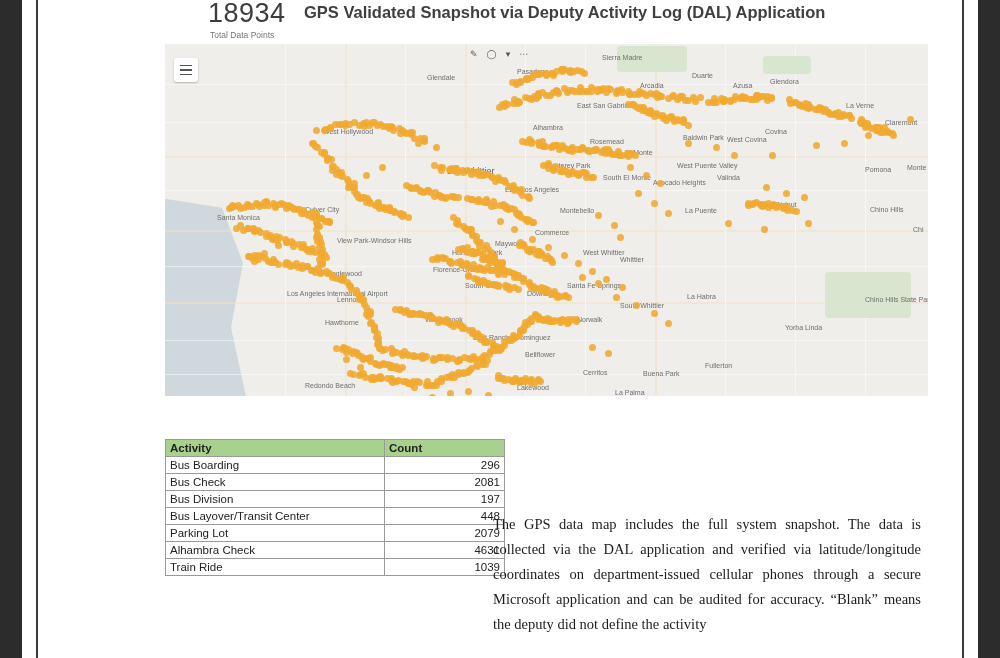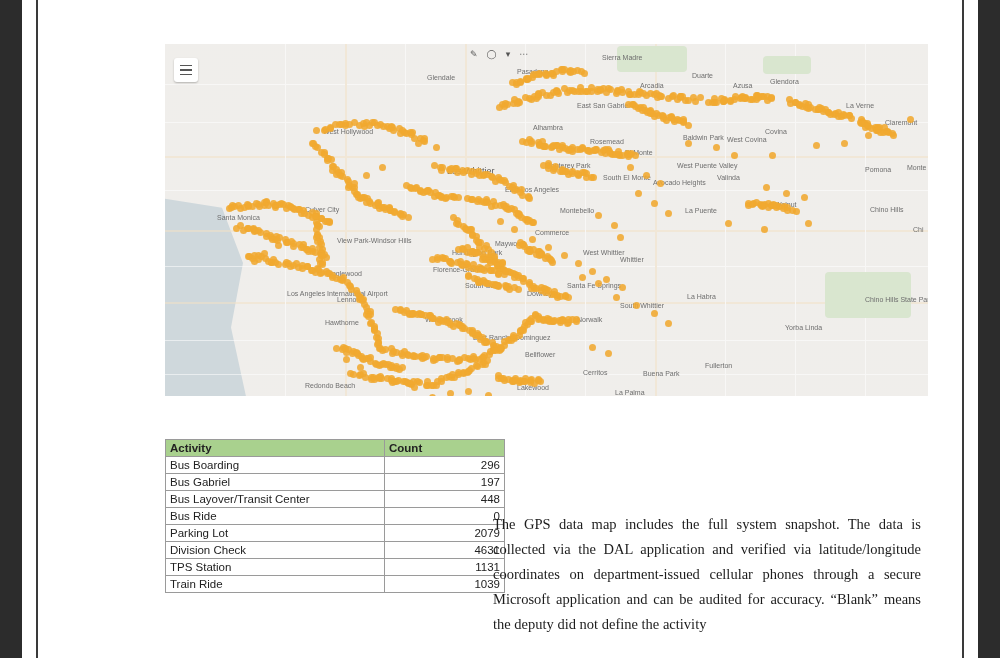--- a/index.html
+++ b/index.html
@@ -225,20 +225,25 @@
 </head>
 <body>
 
 <div class="page-edge left"></div>
 <div class="page-edge right"></div>
 <div class="page-rule left"></div>
 <div class="page-rule right"></div>
 
 <div class="sheet">
 
+  <div class="header">
+    <div class="big-number">18934</div>
+    <div class="big-number-sub">Total Data Points</div>
+    <div class="header-title">GPS Validated Snapshot via Deputy Activity Log (DAL) Application</div>
+  </div>
 
   <div class="map-wrap">
     <div class="map-bg"></div>
     <div class="ocean"></div>
 
     <div class="roads">
       <div class="h" style="top:40px;"></div>
       <div class="h" style="top:78px;"></div>
       <div class="h major" style="top:112px;"></div>
       <div class="h" style="top:146px;"></div>
@@ -1552,42 +1557,38 @@
           <th>Activity</th>
           <th class="count-col">Count</th>
         </tr>
       </thead>
       <tbody id="table-body">
           <tr>
             <td>Bus Boarding</td>
             <td class="count">296</td>
           </tr>
           <tr>
-            <td>Bus Gabriel</td>
+            <td>Bus Check</td>
+            <td class="count">2081</td>
+          </tr>
+          <tr>
+            <td>Bus Division</td>
             <td class="count">197</td>
           </tr>
           <tr>
             <td>Bus Layover/Transit Center</td>
             <td class="count">448</td>
           </tr>
           <tr>
-            <td>Bus Ride</td>
-            <td class="count">0</td>
-          </tr>
-          <tr>
             <td>Parking Lot</td>
             <td class="count">2079</td>
           </tr>
           <tr>
-            <td>Division Check</td>
+            <td>Alhambra Check</td>
             <td class="count">4631</td>
-          </tr>
-          <tr>
-            <td>TPS Station</td>
-            <td class="count">1131</td>
           </tr>
           <tr>
             <td>Train Ride</td>
             <td class="count">1039</td>
           </tr>
         </tbody>
     </table>
   </div>
 
   <div class="para">The GPS data map includes the full system snapshot. The data is collected via the DAL application and verified via latitude/longitude coordinates on department-issued cellular phones through a secure Microsoft application and can be audited for accuracy. “Blank” means the deputy did not define the activity</div>

